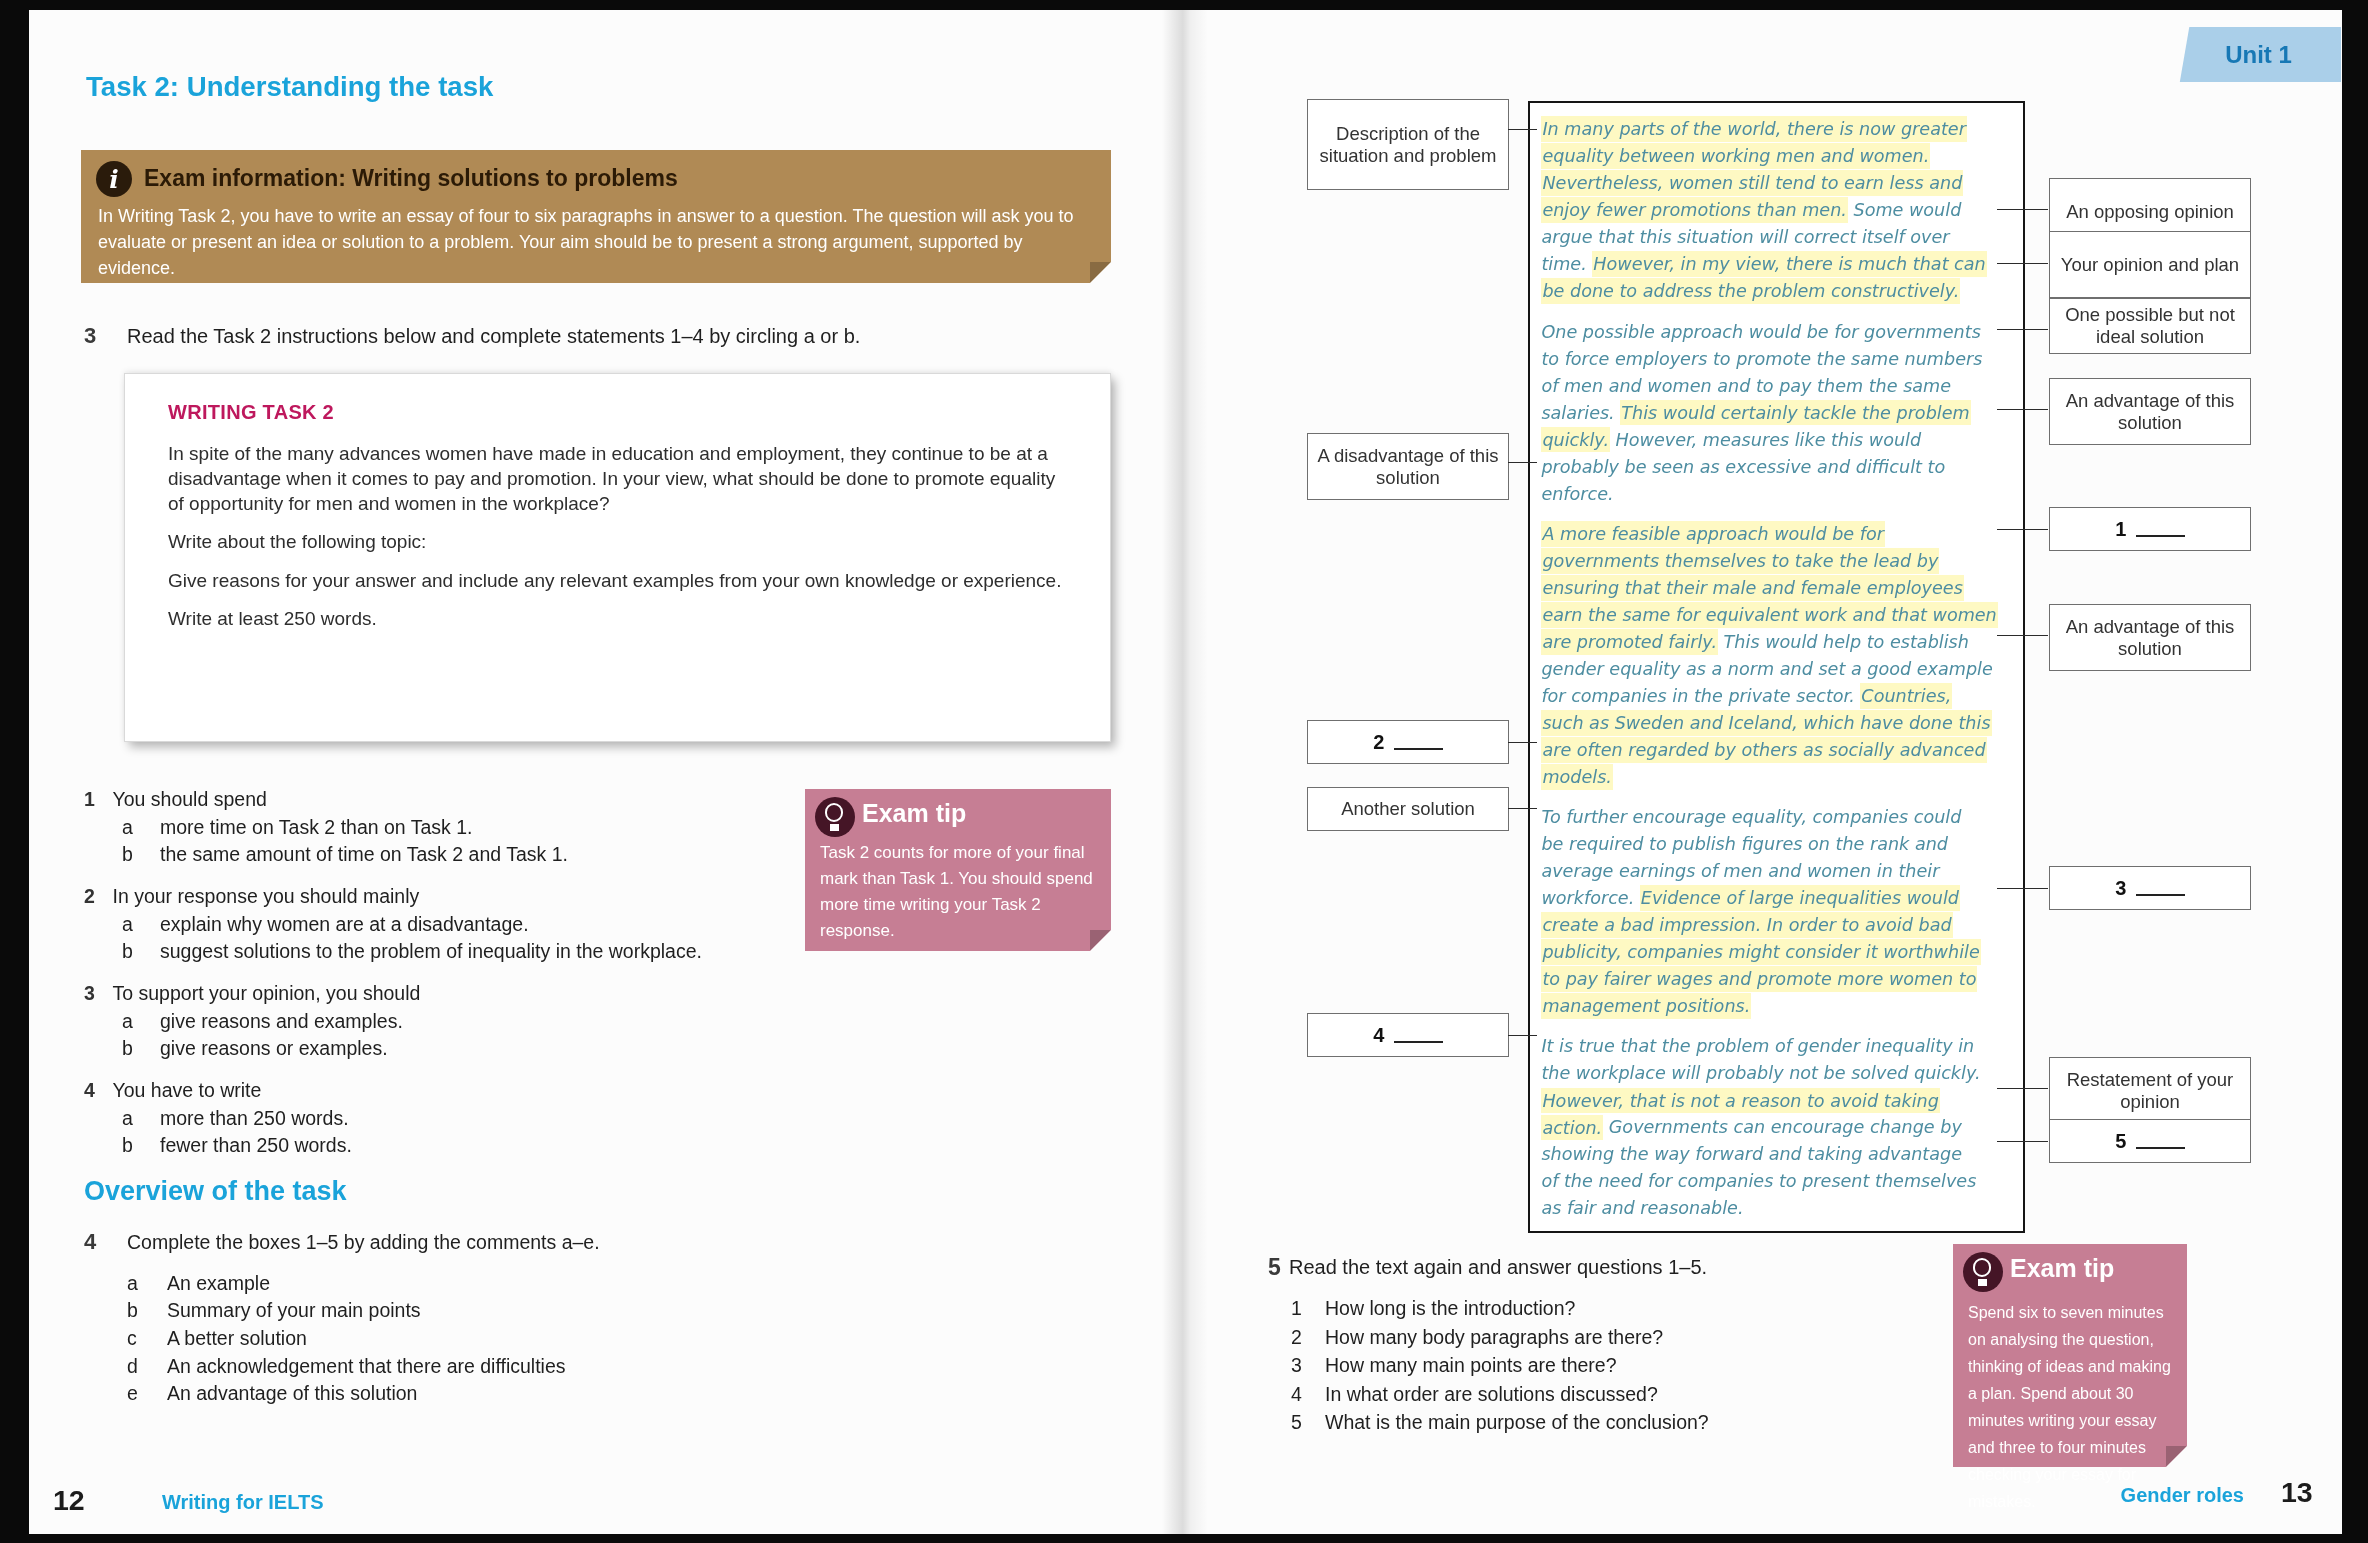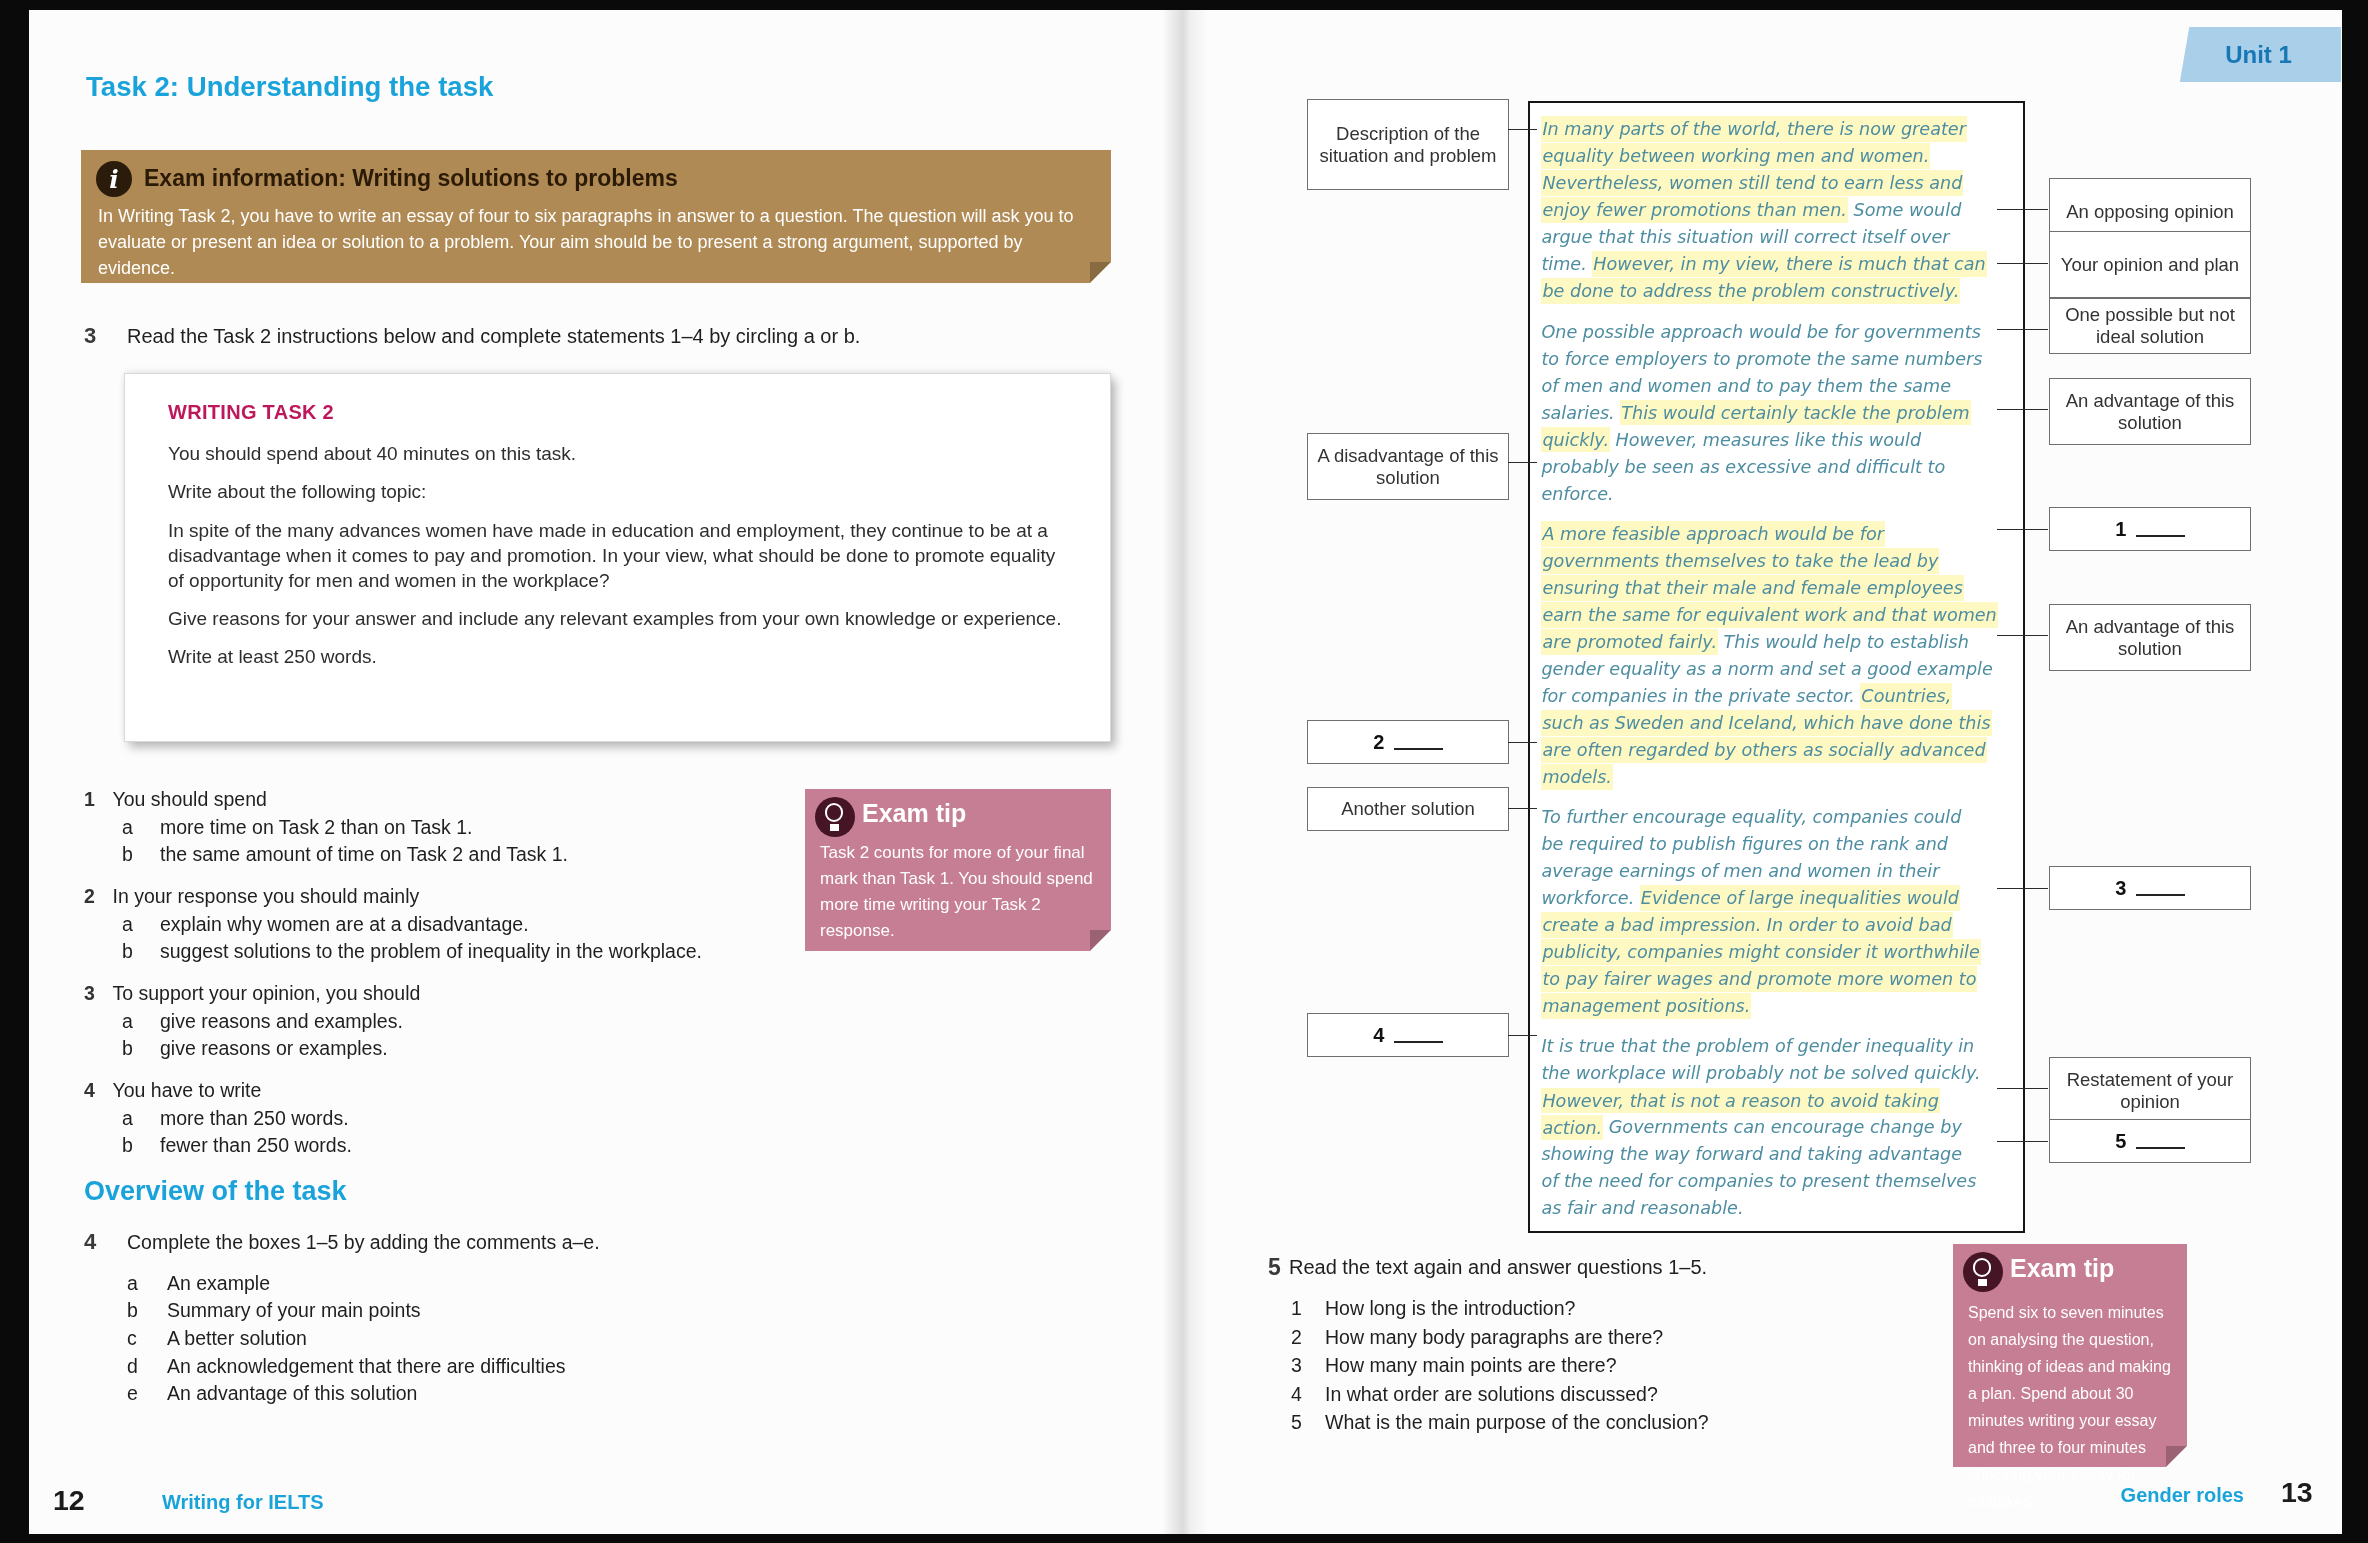--- a/index.html
+++ b/index.html
@@ -118,23 +118,22 @@
     <div class="info-body">In Writing Task 2, you have to write an essay of four to six paragraphs in answer to a question. The question will ask you to evaluate or present an idea or solution to a problem. Your aim should be to present a strong argument, supported by evidence.</div>
   </div>
 
   <div class="ex-row" id="ex3" style="left:84px;top:323px;width:1018px;">
     <div class="ex-num" style="width:43px;">3</div>
     <div class="ex-text">Read the Task 2 instructions below and complete statements 1–4 by circling a or b.</div>
   </div>
 
   <div class="taskbox">
     <div class="tb-title">WRITING TASK 2</div>
-    <div class="tb-para">You should spend about 40 minutes on this task.</div>
+    <div class="tb-para">In spite of the many advances women have made in education and employment, they continue to be at a disadvantage when it comes to pay and promotion. In your view, what should be done to promote equality of opportunity for men and women in the workplace?</div>
     <div class="tb-para">Write about the following topic:</div>
-    <div class="tb-para">In spite of the many advances women have made in education and employment, they continue to be at a disadvantage when it comes to pay and promotion. In your view, what should be done to promote equality of opportunity for men and women in the workplace?</div>
     <div class="tb-para">Give reasons for your answer and include any relevant examples from your own knowledge or experience.</div>
     <div class="tb-para">Write at least 250 words.</div>
   </div>
 
   <div class="statements">
       <div class="stmt">
         <div class="srow">
           <span class="snum">1</span>
           <span class="sstem">You should spend</span>
         </div>

